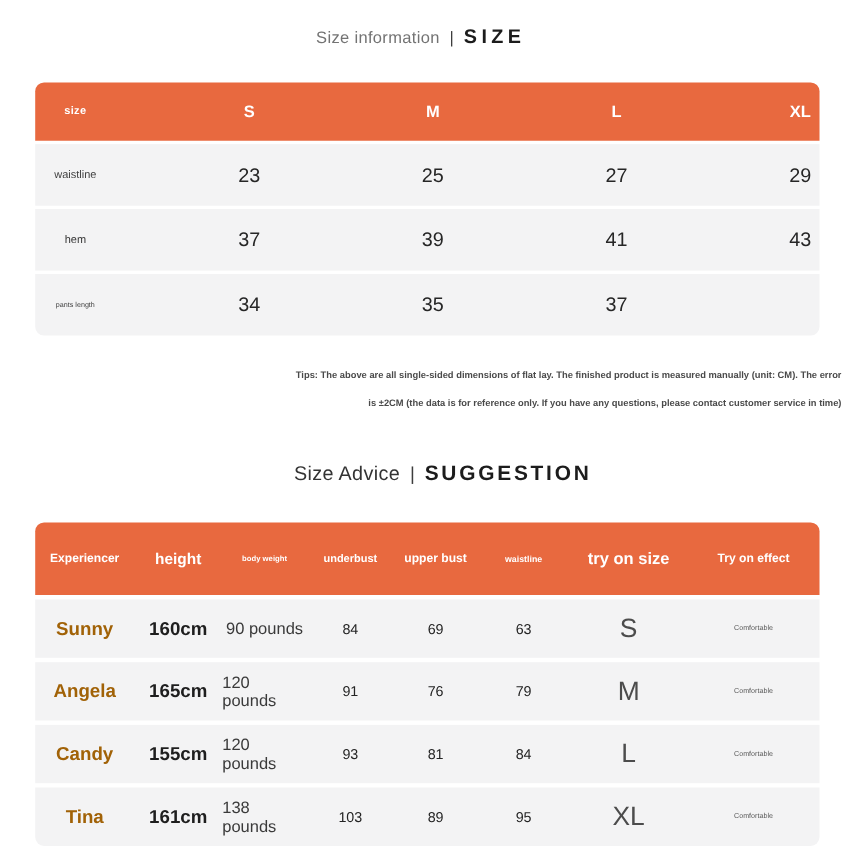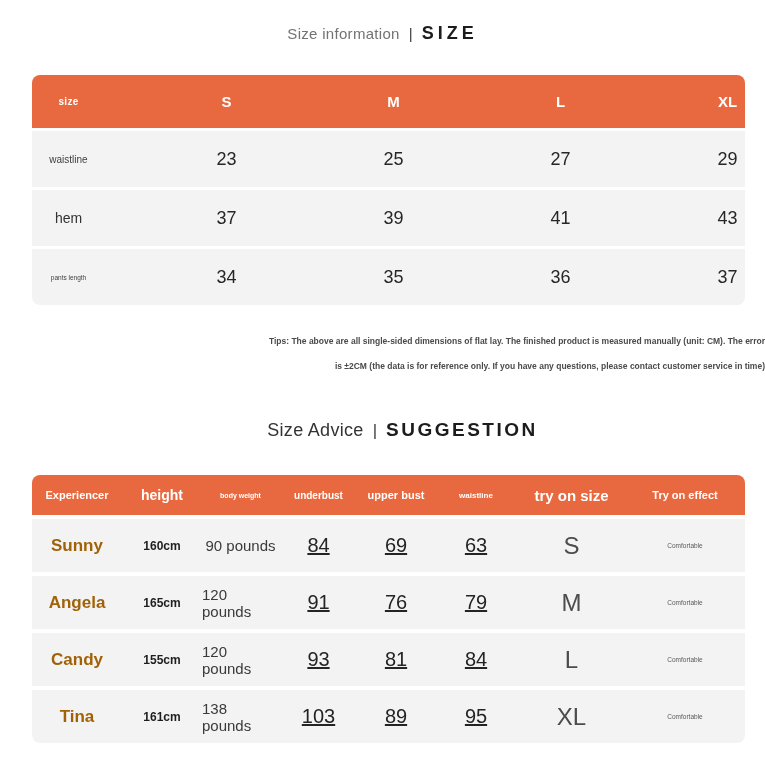--- a/index.html
+++ b/index.html
@@ -25,42 +25,42 @@
   .cell{display:flex;align-items:center;justify-content:center;box-sizing:border-box;}
   
   .size-tbl{top:75px;}
   .size-tbl .tbl-header{height:53px;grid-template-columns:111px 167px 167px 167px 167px;}
   .size-tbl .tbl-row{height:56px;margin-top:3px;grid-template-columns:111px 167px 167px 167px 167px;}
   .size-tbl .lab{padding-right:38px;}
   .size-tbl .tbl-header .lab{font-size:10px;font-weight:700;letter-spacing:0.3px;}
   .size-tbl .tbl-header .col{font-size:15px;font-weight:700;}
   .size-tbl .val{font-size:18px;color:#262626;text-align:right;}
   .size-tbl .r0 .lab{font-size:10px;color:#3f3f3f;}
-  .size-tbl .r1 .lab{font-size:14px;color:#333;}
+  .size-tbl .r1 .lab{font-size:10px;color:#333;}
   .size-tbl .r2 .lab{font-size:6.5px;color:#3f3f3f;}
   
   .tips{position:absolute;top:329px;left:0;width:100%;text-align:right;
         font-size:8.5px;line-height:25px;color:#4a4a4a;font-weight:bold;}
   
   .adv-tbl{top:475px;}
-  .adv-tbl .tbl-header{height:40px;grid-template-columns:90px 80px 77px 79px 76px 84px 107px 120px;}
+  .adv-tbl .tbl-header{height:66px;grid-template-columns:90px 80px 77px 79px 76px 84px 107px 120px;}
   .adv-tbl .tbl-row{height:53px;margin-top:4px;grid-template-columns:90px 80px 77px 79px 76px 84px 107px 120px;}
   .adv-tbl .tbl-header .cell{font-weight:700;}
   .adv-tbl .tbl-header .h0{font-size:11px;}
   .adv-tbl .tbl-header .h1{font-size:14px;}
   .adv-tbl .tbl-header .h2{font-size:7px;}
   .adv-tbl .tbl-header .h3{font-size:11px;}
   .adv-tbl .tbl-header .h4{font-size:10px;}
   .adv-tbl .tbl-header .h5{font-size:8px;}
   .adv-tbl .tbl-header .h6{font-size:15px;}
   .adv-tbl .tbl-header .h7{font-size:11px;}
   .adv-tbl .c0{font-size:17px;font-weight:700;color:#a16207;}
-  .adv-tbl .c1{font-size:12px;font-weight:600;color:#1e1e1e;}
+  .adv-tbl .c1{font-size:17px;font-weight:600;color:#1e1e1e;}
   .adv-tbl .c2{font-size:15px;color:#3a3a3a;}
-  .adv-tbl .c3,.adv-tbl .c4,.adv-tbl .c5{font-size:20px;color:#242424;text-decoration:underline;}
+  .adv-tbl .c3,.adv-tbl .c4,.adv-tbl .c5{font-size:13px;color:#242424;}
   .adv-tbl .c6{font-size:24px;font-weight:400;color:#4c4c4c;}
   .adv-tbl .c7{font-size:6.5px;color:#5a5a5a;}
 </style>
 </head>
 <body>
 
 <div class="sec-title t1">
   <span class="title-left">Size information</span><span class="title-sep">|</span><span class="title-right">SIZE</span>
 </div>
 
@@ -83,21 +83,20 @@
     <div class="cell lab">hem</div>
     <div class="cell val">37</div>
     <div class="cell val">39</div>
     <div class="cell val">41</div>
     <div class="cell val">43</div>
   </div>
   <div class="tbl-row r2 last">
     <div class="cell lab">pants length</div>
     <div class="cell val">34</div>
     <div class="cell val">35</div>
-    <div class="cell val">36</div>
     <div class="cell val">37</div>
   </div>
 </div>
 
 <div class="tips">
   <div>Tips: The above are all single-sided dimensions of flat lay. The finished product is measured manually (unit: CM). The error</div>
   <div>is ±2CM (the data is for reference only. If you have any questions, please contact customer service in time)</div>
 </div>
 
 <div class="sec-title t2">

